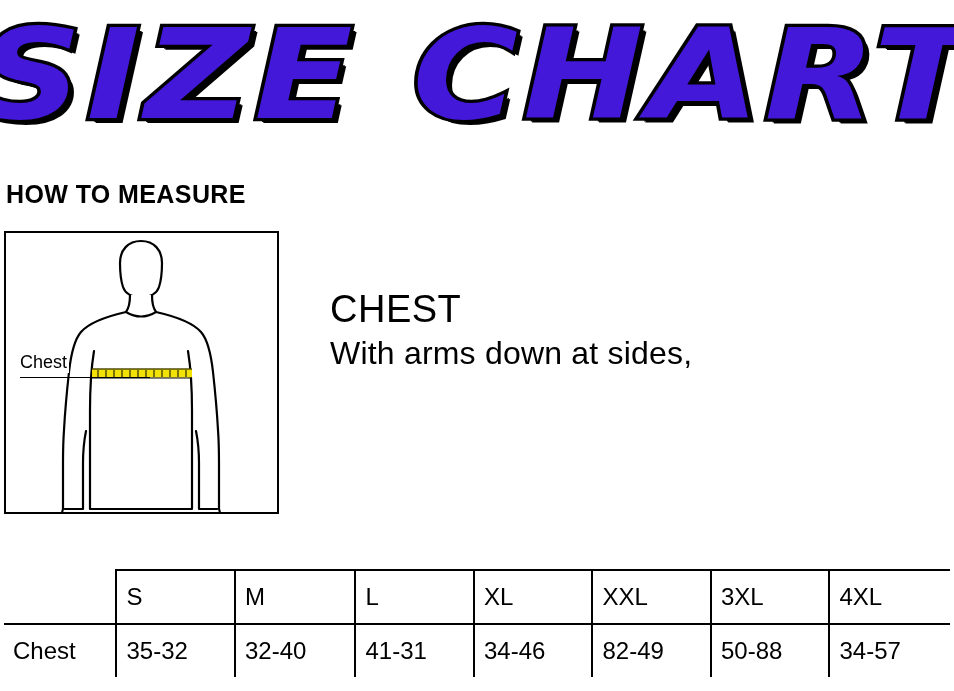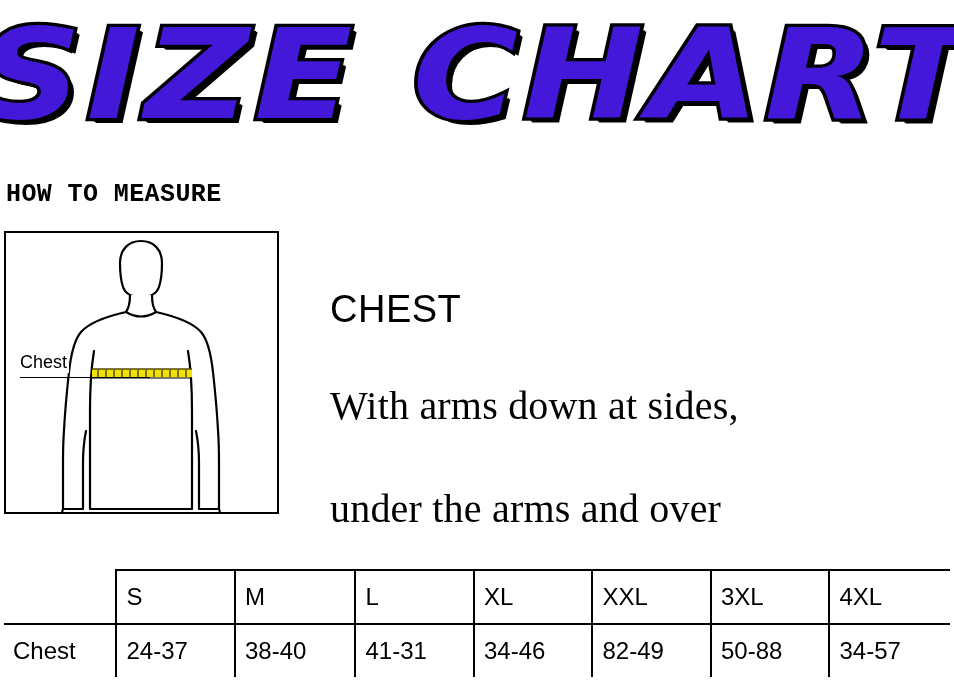--- a/index.html
+++ b/index.html
@@ -47,21 +47,21 @@
   }
 
   
   .how-to {
     position: absolute;
     left: 6px;
     top: 180px;
     font-size: 25px;
     font-weight: bold;
     letter-spacing: 0.4px;
-    font-family: Liberation Mono, monospace;
+    font-family: Liberation Sans, sans-serif;
   }
 
   
   .figure-box {
     position: absolute;
     left: 4px;
     top: 231px;
     width: 275px;
     height: 283px;
     border: 2px solid #000000;
@@ -100,25 +100,24 @@
     top: 288px;
     width: 620px;
   }
   .desc-title {
     font-size: 38px;
     line-height: 1.12;
     font-family: "Liberation Sans", sans-serif;
     letter-spacing: 0.5px;
   }
   .desc-body {
-    font-size: 40px;
+    font-size: 32px;
     line-height: 1.42;
-    font-family: Liberation Serif, serif;
+    font-family: Liberation Sans, sans-serif;
     letter-spacing: 0.2px;
-    margin-top: 47px;
   }
 
   
   .size-table {
     position: absolute;
     left: 4px;
     top: 569px;
     width: 946px;
     border-collapse: collapse;
     table-layout: fixed;
@@ -190,21 +189,20 @@
       <path d="M92 137 l0 7 M100 137 l0 7 M108 137 l0 7 M116 137 l0 7 M124 137 l0 7 M132 137 l0 7 M140 137 l0 7 M148 137 l0 7 M156 137 l0 7 M164 137 l0 7 M172 137 l0 7 M180 137 l0 7"></path>
     </g>
   </svg>
 </div>
 <div class="chest-leader"></div>
 <div class="chest-label">Chest</div>
 
 <div class="desc">
   <div class="desc-title">CHEST</div>
   <div class="desc-body">With arms down at sides,</div>
-  <div class="desc-body">under the arms and over</div>
 </div>
 
 <table class="size-table">
   <colgroup>
     <col style="width:112px">
     <col style="width:118px">
     <col style="width:120px">
     <col style="width:118px">
     <col style="width:118px">
     <col style="width:118px">
@@ -217,22 +215,22 @@
       <td>S</td>
       <td>M</td>
       <td>L</td>
       <td>XL</td>
       <td>XXL</td>
       <td>3XL</td>
       <td class="lastcol">4XL</td>
     </tr>
     <tr class="data">
       <td class="rowhead">Chest</td>
-      <td>24-37</td>
-      <td>38-40</td>
+      <td>35-32</td>
+      <td>32-40</td>
       <td>41-31</td>
       <td>34-46</td>
       <td>82-49</td>
       <td>50-88</td>
       <td class="lastcol">34-57</td>
     </tr>
   </tbody>
 </table>
 
 </body></html>

